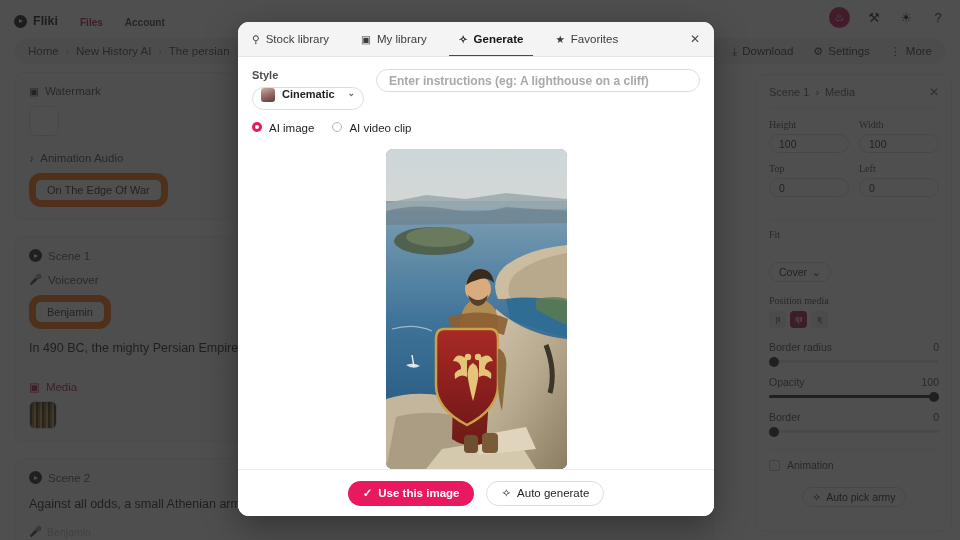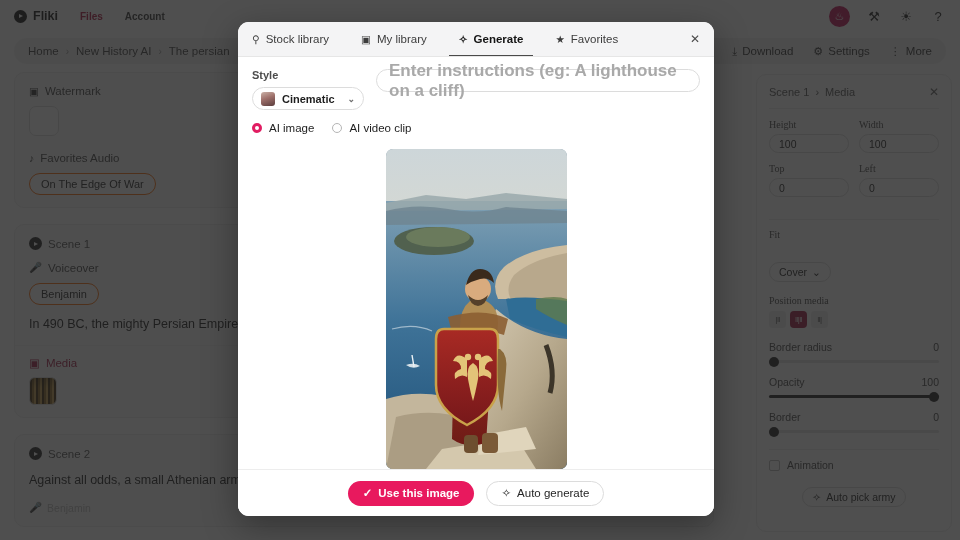--- a/index.html
+++ b/index.html
@@ -8,21 +8,21 @@
     font-family: "Liberation Sans", sans-serif;
     background: #ffffff;
   }
   #app { position: relative; width: 960px; height: 540px; background: #ffffff; }
 
   
   .editor { position: absolute; inset: 0; background: #fdfdfd; }
 
   .topbar {
     position: absolute; top: 0; left: 0; right: 0; height: 32px;
-    display: flex; align-items: center; padding: 16px 14px; gap: 22px;
+    display: flex; align-items: flex-end; padding: 4px 14px; gap: 22px;
     background: #ffffff;
   }
   .brand { display: flex; align-items: center; gap: 6px; font-size: 12.5px; font-weight: 700; color: #1b1b1b; }
   .brand-dot {
     width: 13px; height: 13px; border-radius: 50%; background: #1b1b1b;
     display: flex; align-items: center; justify-content: center;
   }
   .brand-dot::after { content: ""; width: 0; height: 0; border-left: 4px solid #fff; border-top: 2.5px solid transparent; border-bottom: 2.5px solid transparent; margin-left: 1px; }
   .topnav { font-size: 10px; font-weight: 600; color: #3d3d3d; }
   .topnav.accent { color: #b3224a; }
@@ -40,21 +40,21 @@
   .toolbar-right { margin-left: auto; display: flex; align-items: center; gap: 20px; }
   .tb-item { display: flex; align-items: center; gap: 5px; font-size: 11.5px; color: #3a3a3a; }
   .tb-ico { font-size: 11px; }
 
   
   .left-col { position: absolute; left: 14px; top: 72px; width: 700px; }
   .card { background: #fbfbfb; border: 1px solid #ececec; border-radius: 10px; padding: 12px 14px; margin-bottom: 16px; }
   .sec-label { display: flex; align-items: center; gap: 6px; font-size: 11.5px; color: #4c4c4c; margin-bottom: 9px; }
   .sec-label .ic { font-size: 10.5px; color: #3b3b3b; }
   .wm-box { width: 30px; height: 30px; border: 1px solid #dcdcdc; border-radius: 7px; background: #fff; }
-  .chip { display: inline-block; border: 1px solid #f97316; border-radius: 12px; padding: 4px 11px; font-size: 11px; color: #2f2f2f; background: #fff; }
+  .chip { display: inline-block; border: 7px solid #f97316; border-radius: 12px; padding: 4px 11px; font-size: 11px; color: #2f2f2f; background: #fff; }
   .scene-head { display: flex; align-items: center; gap: 6px; font-size: 11.5px; color: #5a5a5a; margin-bottom: 11px; }
   .play-ic { width: 13px; height: 13px; border-radius: 50%; background: #2b2b2b; display: inline-flex; align-items: center; justify-content: center; }
   .play-ic::after { content: ""; width: 0; height: 0; border-left: 4px solid #fff; border-top: 2.5px solid transparent; border-bottom: 2.5px solid transparent; margin-left: 1px; }
   .vo-text { font-size: 12.5px; color: #272727; line-height: 1.45; margin-top: 10px; }
   .media-block { border-top: 1px solid #efefef; margin: 12px -14px 0; padding: 10px 14px 0; }
   .media-label { display: flex; align-items: center; gap: 6px; font-size: 11.5px; color: #a8284f; margin-bottom: 7px; }
   .media-sq {
     width: 28px; height: 28px; border-radius: 6px;
     background:
       linear-gradient(180deg, rgba(0,0,0,.25), rgba(0,0,0,0) 40%),
@@ -111,34 +111,34 @@
   .mtab.active { color: #141414; font-weight: 600; }
   .mtab.active::after { content: ""; position: absolute; left: 6px; right: 6px; bottom: 0; height: 1.5px; background: #4a4a4a; }
   .mtab .tico { font-size: 10.5px; }
   .mclose { margin-left: auto; display: flex; align-items: center; font-size: 12px; color: #4a4a4a; }
 
   .modal-body { flex: 1; background: #fff; padding: 12px 14px 0; overflow: hidden; }
   .form-row { display: flex; gap: 12px; font-weight: bold; }
   .f-lab { font-size: 11px; color: #4c4c4c; margin-bottom: 6px; }
   .style-sel {
     width: 112px; height: 23px; border: 1px solid #dcdcdc; border-radius: 12px; background: #fff;
-    display: flex; align-items: center; gap: 7px; padding: 0 8px; font-size: 11px; color: #1e1e1e;
+    display: flex; align-items: flex-start; gap: 7px; padding: 0 8px; font-size: 11px; color: #1e1e1e;
   }
   .style-thumb {
     width: 14px; height: 14px; border-radius: 3px;
     background: linear-gradient(160deg,#cbb0a6 0%, #9d6f6a 45%, #5a3c3c 100%);
   }
   .style-sel .chev { margin-left: auto; font-size: 9px; color: #6d6d6d; }
   .instr-wrap { flex: 1; }
   .instr-input {
     height: 23px; border: 1px solid #dcdcdc; border-radius: 12px; background: #fff;
-    display: flex; align-items: center; padding: 0 12px; font-size: 17px; color: #a9a9a9;
+    display: flex; align-items: center; padding: 0 12px; font-size: 12px; color: #a9a9a9;
   }
   .radios { display: flex; gap: 18px; margin-top: 12px; }
-  .radio { display: flex; align-items: center; gap: 7px; font-size: 11.5px; color: #1e1e1e; }
+  .radio { display: flex; gap: 7px; font-size: 11.5px; color: #1e1e1e; }
   .rdot { width: 10px; height: 10px; border-radius: 50%; border: 1px solid #b5b5b5; background: #fff; }
   .rdot.on { border: 3px solid #e11d62; background: #fff; }
 
   .preview-wrap { display: flex; justify-content: center; margin-top: 15px; }
   .preview {
     width: 181px; height: 320px; border-radius: 7px; overflow: hidden; position: relative;
     background: #7f95a6;
   }
   .modal-foot {
     height: 47px; border-top: 1px solid #ededed; background: #fff;
@@ -199,21 +199,21 @@
 
     <div class="left-col">
       <div class="card">
         <div class="sec-label">
           <span class="ic">▣</span>
           <span>Watermark</span>
         </div>
         <div class="wm-box"></div>
         <div class="sec-label" style="margin-top:16px;">
           <span class="ic">♪</span>
-          <span>Favorites Audio</span>
+          <span>Animation Audio</span>
         </div>
         <div class="chip">On The Edge Of War</div>
       </div>
 
       <div class="card">
         <div class="scene-head">
           <span class="play-ic"></span>
           <span>Scene 1</span>
         </div>
         <div class="sec-label">

